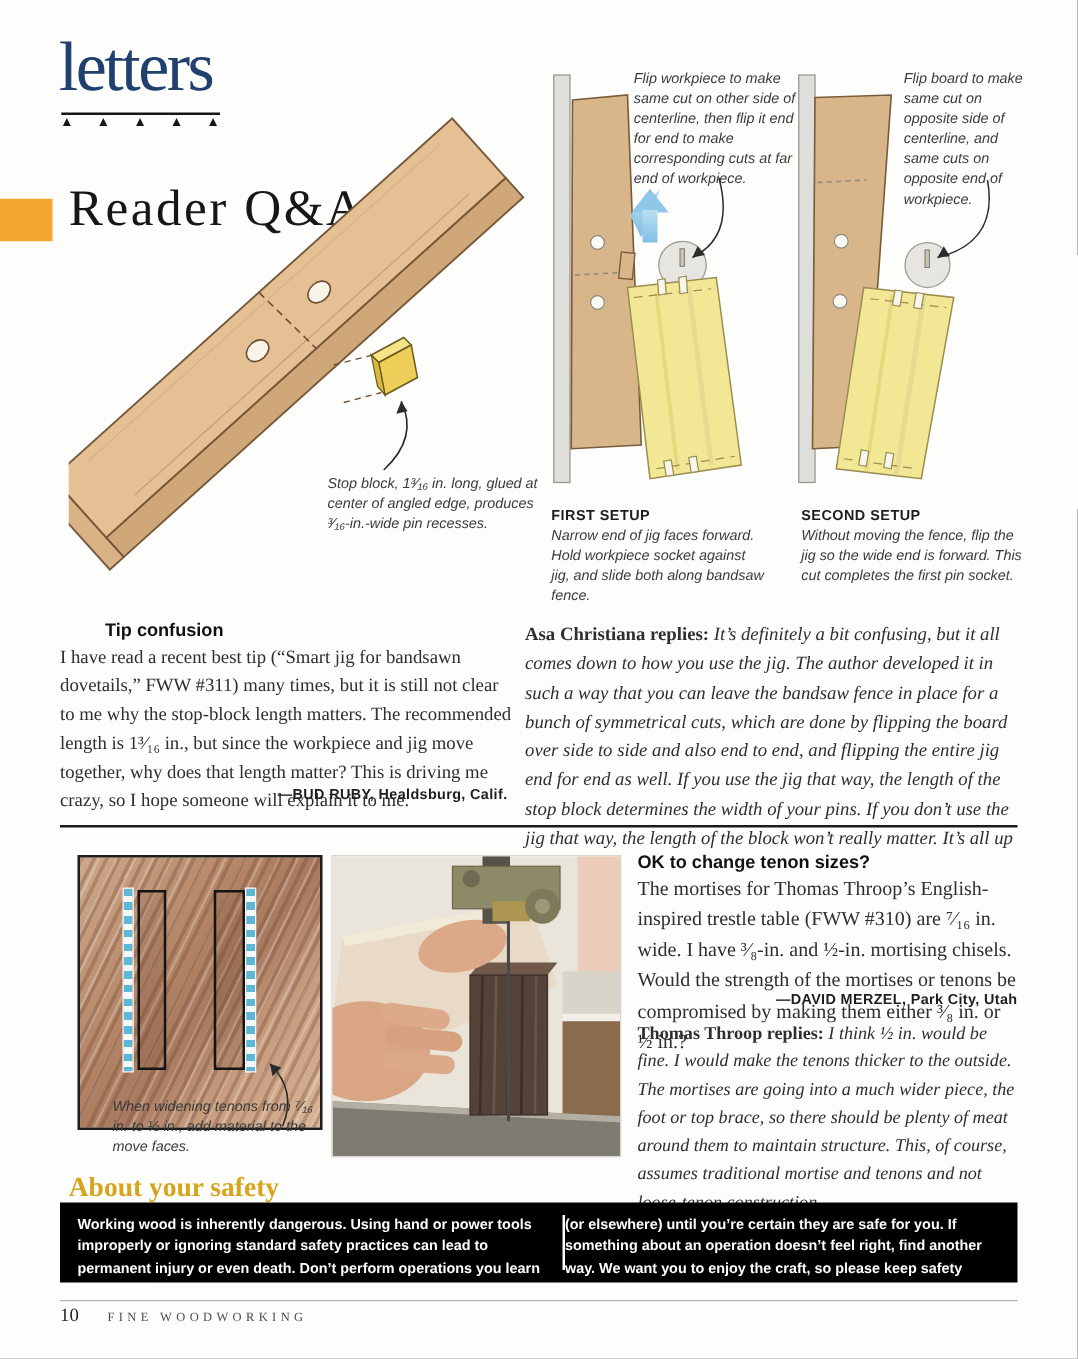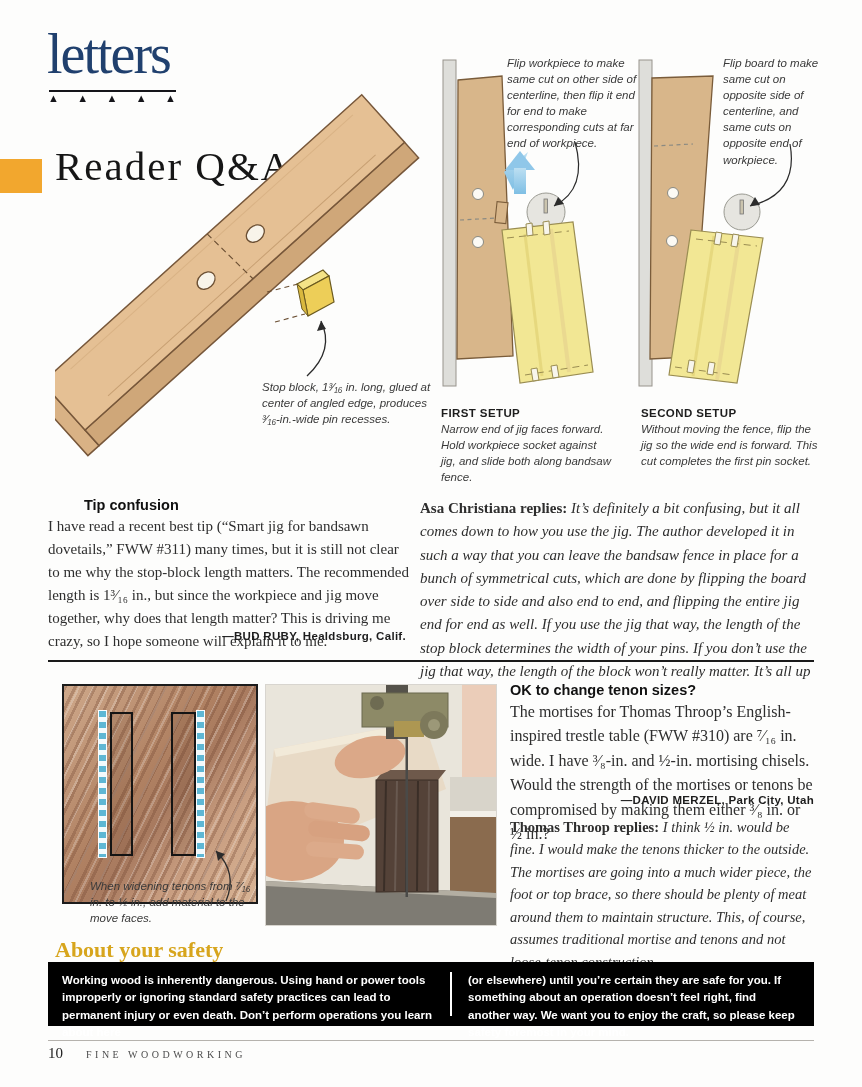--- a/index.html
+++ b/index.html
@@ -40,21 +40,21 @@
   .add-strip{position:absolute;width:9px;background:
        repeating-linear-gradient(180deg,#5eb7d4 0 6px,#f2fafc 6px 11px);
        border:1px solid #fbfdfe;box-sizing:border-box;}
 
   
   .safety-heading{left:55px;top:939px;font:700 22px/1 "Liberation Serif",serif;color:#d7a51d;z-index:3;}
   .safety-box{left:48px;top:962px;width:766px;height:64px;background:#000000;display:flex;box-sizing:border-box;
               padding:10px 14px;}
   .safety-col{font:700 11.5px/1.5 "Liberation Sans","DejaVu Sans",sans-serif;color:#fff;}
   .safety-col.c1{width:372px;}
-  .safety-col.c2{margin-left:16px;padding-left:16px;border-left:2px solid #fff;flex:1;}
+  .safety-col.c2{margin-left:16px;padding-left:0;border-left:2px solid #fff;flex:1;}
 
   
   .folio{left:48px;top:1046px;font:400 15px/1 "Liberation Serif",serif;color:#222;}
   .mag-name{left:86px;top:1050px;font:400 10px/1 "Liberation Serif",serif;color:#4d4d4d;letter-spacing:3.5px;}
 </style>
 </head>
 <body>
 
 <div class="page">
 

